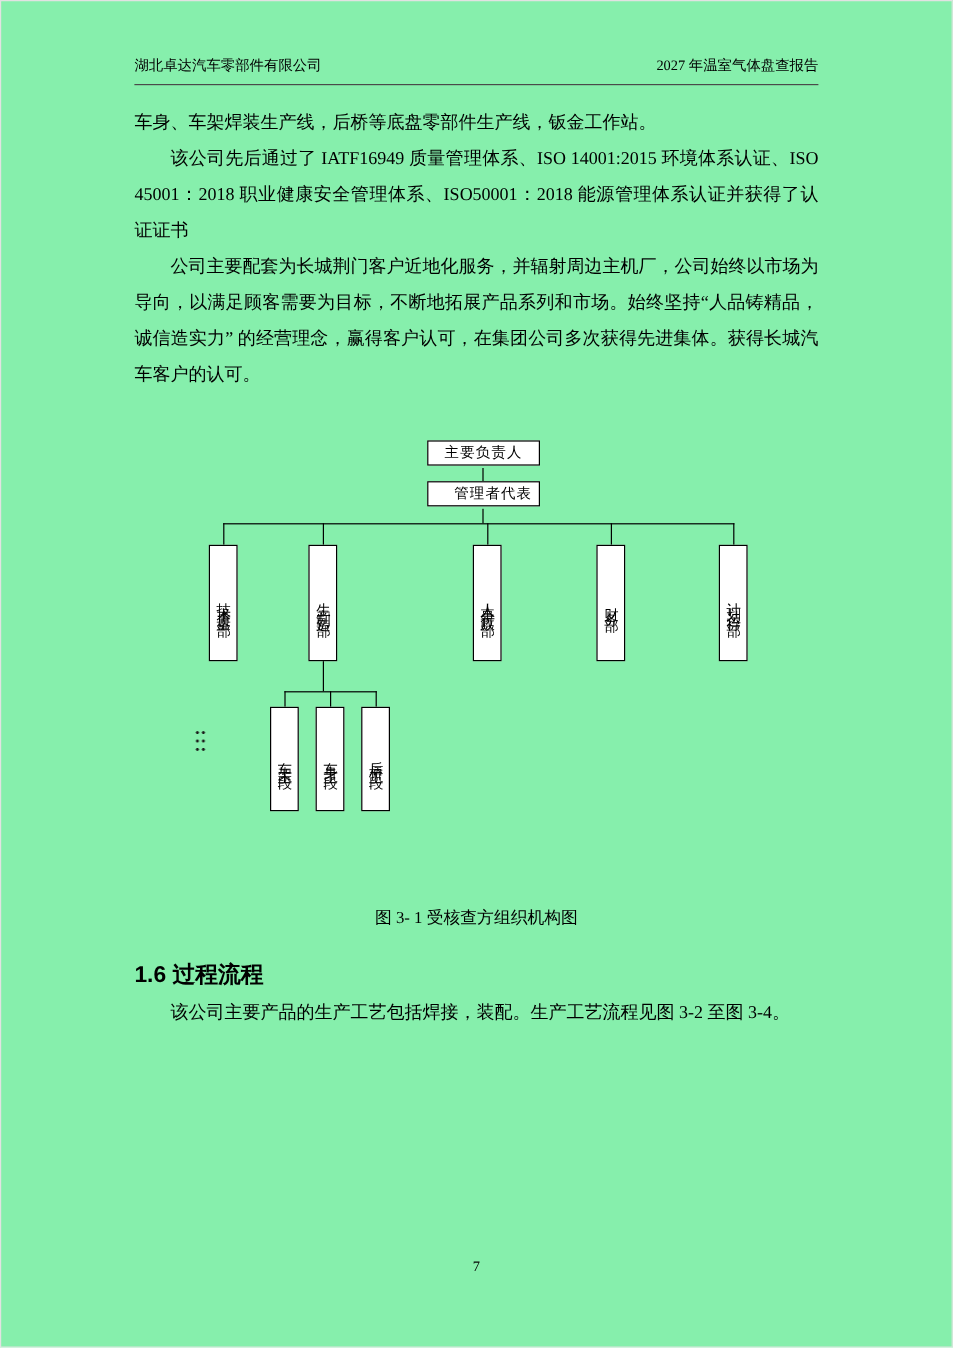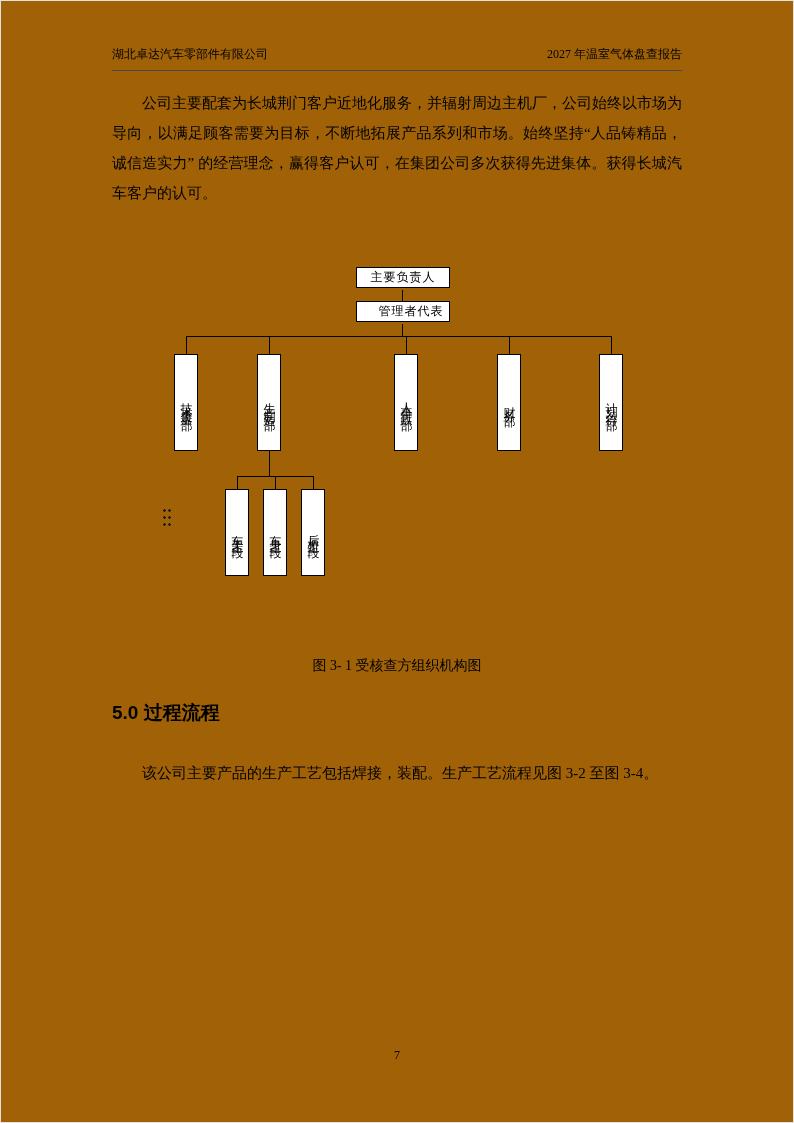--- a/index.html
+++ b/index.html
@@ -1,31 +1,31 @@
 <!DOCTYPE html>
 <html><head>
 <meta charset="utf-8">
 <style>
   * { margin:0; padding:0; box-sizing:border-box; }
   html,body { background:#ffffff; }
   body { font-family:"Liberation Serif","DejaVu Serif",serif; color:#000; }
-  .page { position:relative; width:794px; height:1123px; margin:0 auto; background:#a16207;
+  .page { position:relative; width:794px; height:1123px; margin:0 auto; background:#86efac;
           box-shadow: inset 0 0 0 1px #e2e2e2; overflow:hidden; }
 
   .page-header { position:absolute; top:46px; left:112px; width:570px;
                  display:flex; justify-content:space-between; align-items:flex-end;
                  font-size:12px; padding-bottom:7px; border-bottom:1px solid #4a4a4a; }
 
   .content { position:absolute; top:88px; left:112px; width:570px; }
 
   .para { font-size:15px; line-height:30px; text-align:justify; text-justify:inter-character; text-indent:2em; }
   .para.noindent { text-indent:0; }
 
   
-  .org-chart { position:relative; height:315px; margin-top:56px; }
+  .org-chart { position:relative; height:315px; margin-top:36px; }
   .obox { position:absolute; border:1px solid #000; display:flex; align-items:center;
           justify-content:center; font-size:12px; background:#fff; }
   .h-box { width:94px; height:21px; letter-spacing:1px; }
   .v-box { writing-mode:vertical-rl; text-orientation:upright; letter-spacing:4px; width:24px; }
   .dept { top:90px; height:97px; }
   .sub  { top:225px; height:87px; }
   .top-box  { left:244px; top:3px; }
   .mgmt-box { left:244px; top:37px;padding-left:16px; }
   .dept1 { left:62px; }  .dept2 { left:145px; } .dept3 { left:282px; }
   .dept4 { left:385px; } .dept5 { left:487px; }
@@ -50,36 +50,38 @@
           background-image:radial-gradient(circle,#1a1a1a 1.1px,transparent 1.5px);
           background-size:5px 7px; }
 
   .caption { margin-top:74px; text-align:center; font-size:14px; line-height:26px; }
 
   .section-heading { margin-top:20px; font-family:"Liberation Sans","DejaVu Sans",sans-serif;
                      font-size:19px; line-height:28px; font-weight:700; }
   .p-scope   { margin-top:14px; }
   .subheading{ margin-top:14px; font-family:"Liberation Sans","DejaVu Sans",sans-serif;
                font-size:15px; line-height:28px; font-weight:700; }
-  .p-process { margin-top:31px; }
+  .p-process { margin-top:2px; }
 
   .page-footer { position:absolute; top:1048px; left:0; width:794px; text-align:center; font-size:12px; }
 </style>
 </head>
 <body>
 
 <div class="page">
 
   <header class="page-header">
     <span>湖北卓达汽车零部件有限公司</span>
     <span>2027 年温室气体盘查报告</span>
   </header>
 
   <div class="content">
 
+    <p class="para noindent">车身、车架焊装生产线，后桥等底盘零部件生产线，钣金工作站。</p>
+    <p class="para">该公司先后通过了 IATF16949 质量管理体系、ISO 14001:2015 环境体系认证、ISO 45001：2018 职业健康安全管理体系、ISO50001：2018 能源管理体系认证并获得了认证证书</p>
     <p class="para">公司主要配套为长城荆门客户近地化服务，并辐射周边主机厂，公司始终以市场为导向，以满足顾客需要为目标，不断地拓展产品系列和市场。始终坚持“人品铸精品，诚信造实力” 的经营理念，赢得客户认可，在集团公司多次获得先进集体。获得长城汽车客户的认可。</p>
 
     <figure class="org-chart">
       <div class="obox h-box top-box">主要负责人</div>
       <div class="line lv1"></div>
       <div class="obox h-box mgmt-box">管理者代表</div>
       <div class="line lv2"></div>
       <div class="line lh1"></div>
       <div class="line ld1"></div>
       <div class="line ld2"></div>
@@ -101,21 +103,21 @@
 
       <div class="obox v-box sub sub1">车架工段</div>
       <div class="obox v-box sub sub2">车身工段</div>
       <div class="obox v-box sub sub3">后桥工段</div>
 
       <div class="dots"></div>
     </figure>
 
     <p class="caption">图 3- 1 受核查方组织机构图</p>
 
-    <h2 class="section-heading">5.0 过程流程</h2>
+    <h2 class="section-heading">1.6 过程流程</h2>
 
 
 
     <p class="para p-process">该公司主要产品的生产工艺包括焊接，装配。生产工艺流程见图 3-2 至图 3-4。</p>
 
   </div>
 
   <footer class="page-footer">
     <span>7</span>
   </footer>

